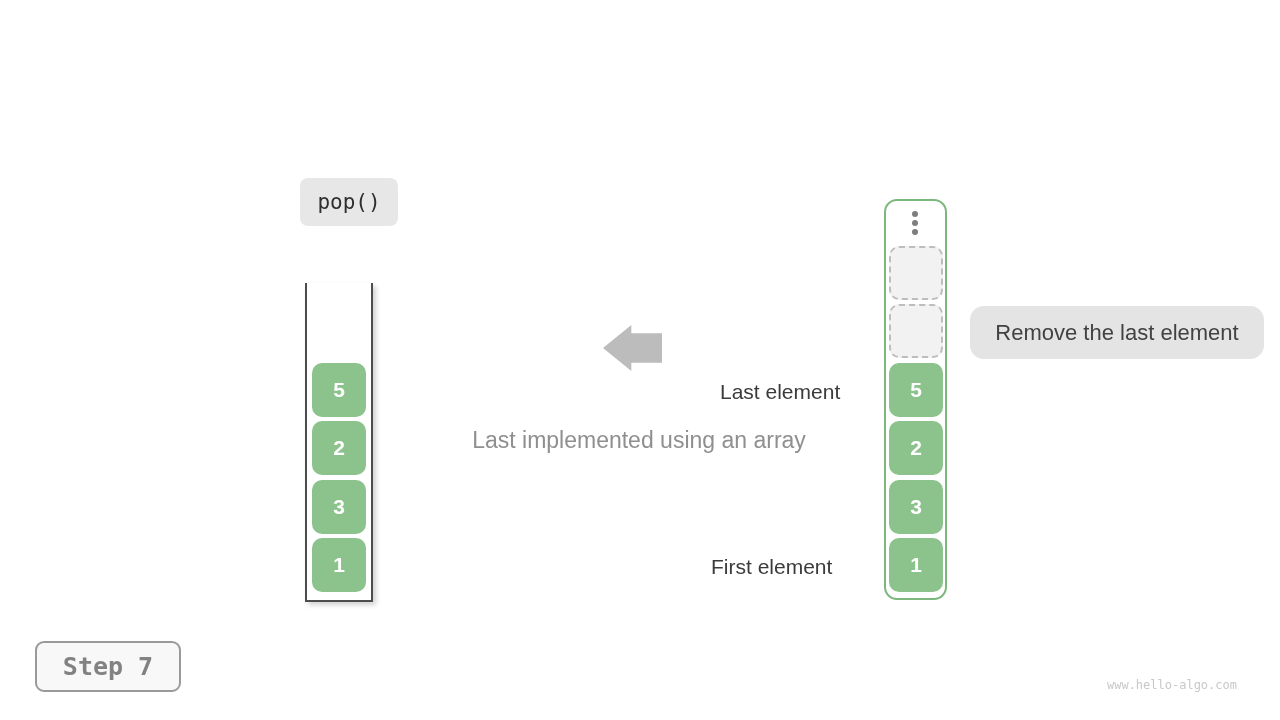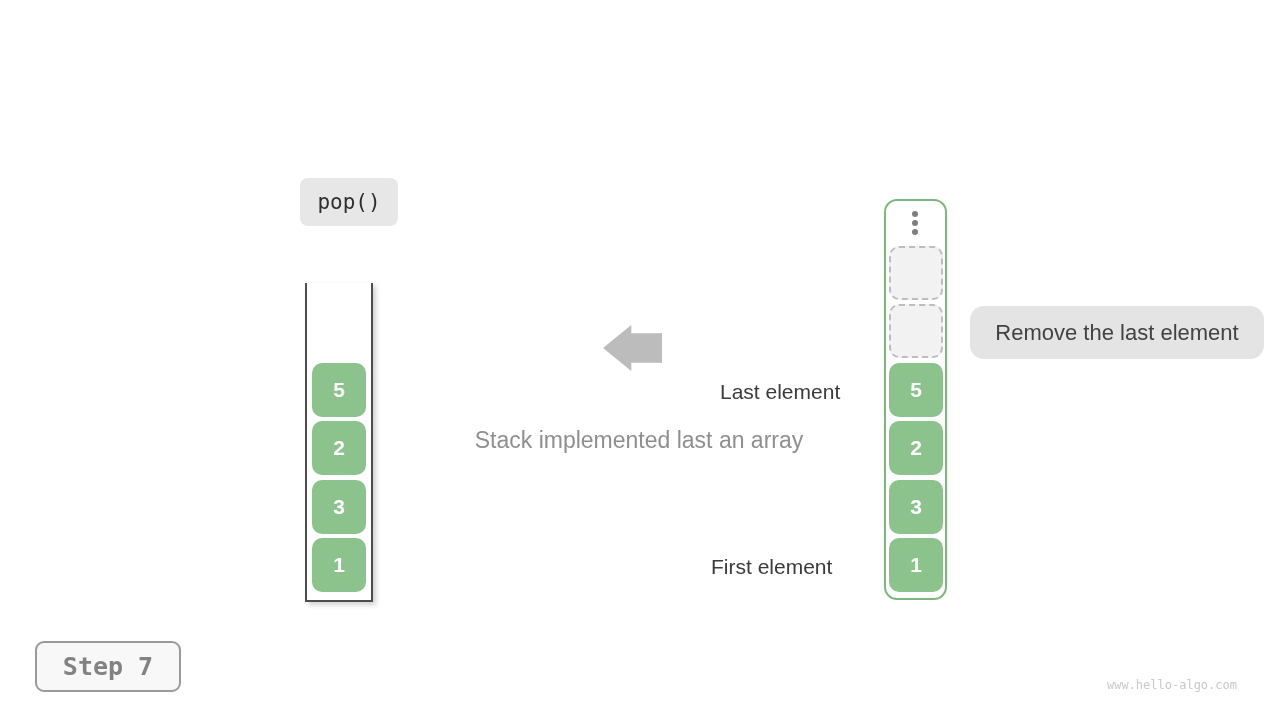--- a/index.html
+++ b/index.html
@@ -139,21 +139,21 @@
   <div class="op-badge">pop()</div>
 
   <div class="tube"></div>
   <div class="cell green lx y0">5</div>
   <div class="cell green lx y1">2</div>
   <div class="cell green lx y2">3</div>
   <div class="cell green lx y3">1</div>
 
   <div class="arrow-left"></div>
 
-  <div class="caption">Stack implemented last an array</div>
+  <div class="caption">Last implemented using an array</div>
 
   <div class="label-bold last-el">Last element</div>
   <div class="label-bold first-el">First element</div>
 
   <div class="array-frame"></div>
   <div class="vdots">
     <span></span>
       <span></span>
       <span></span>
   </div>

